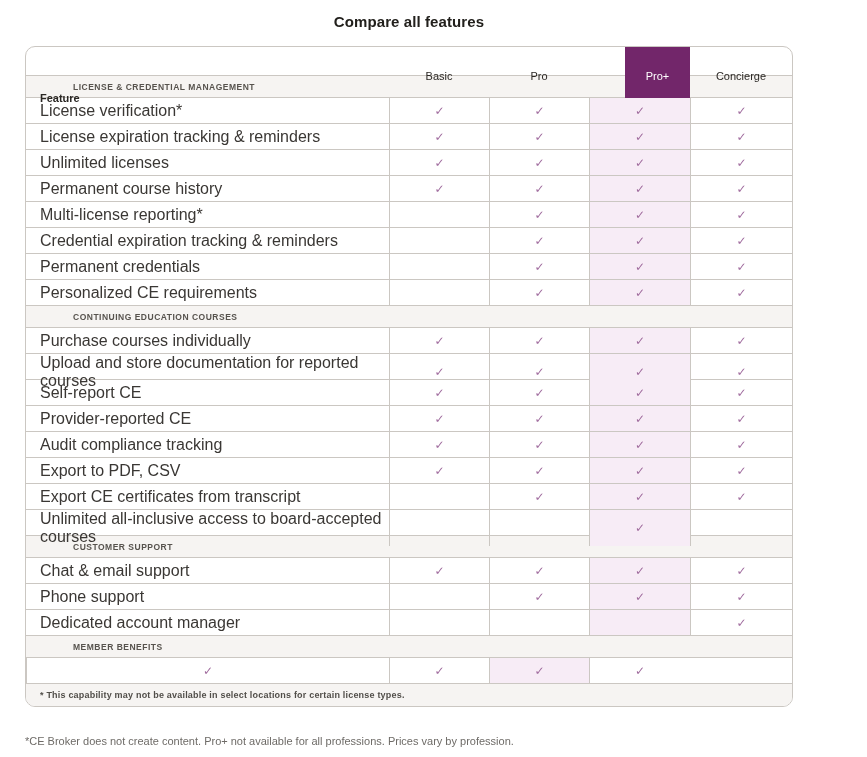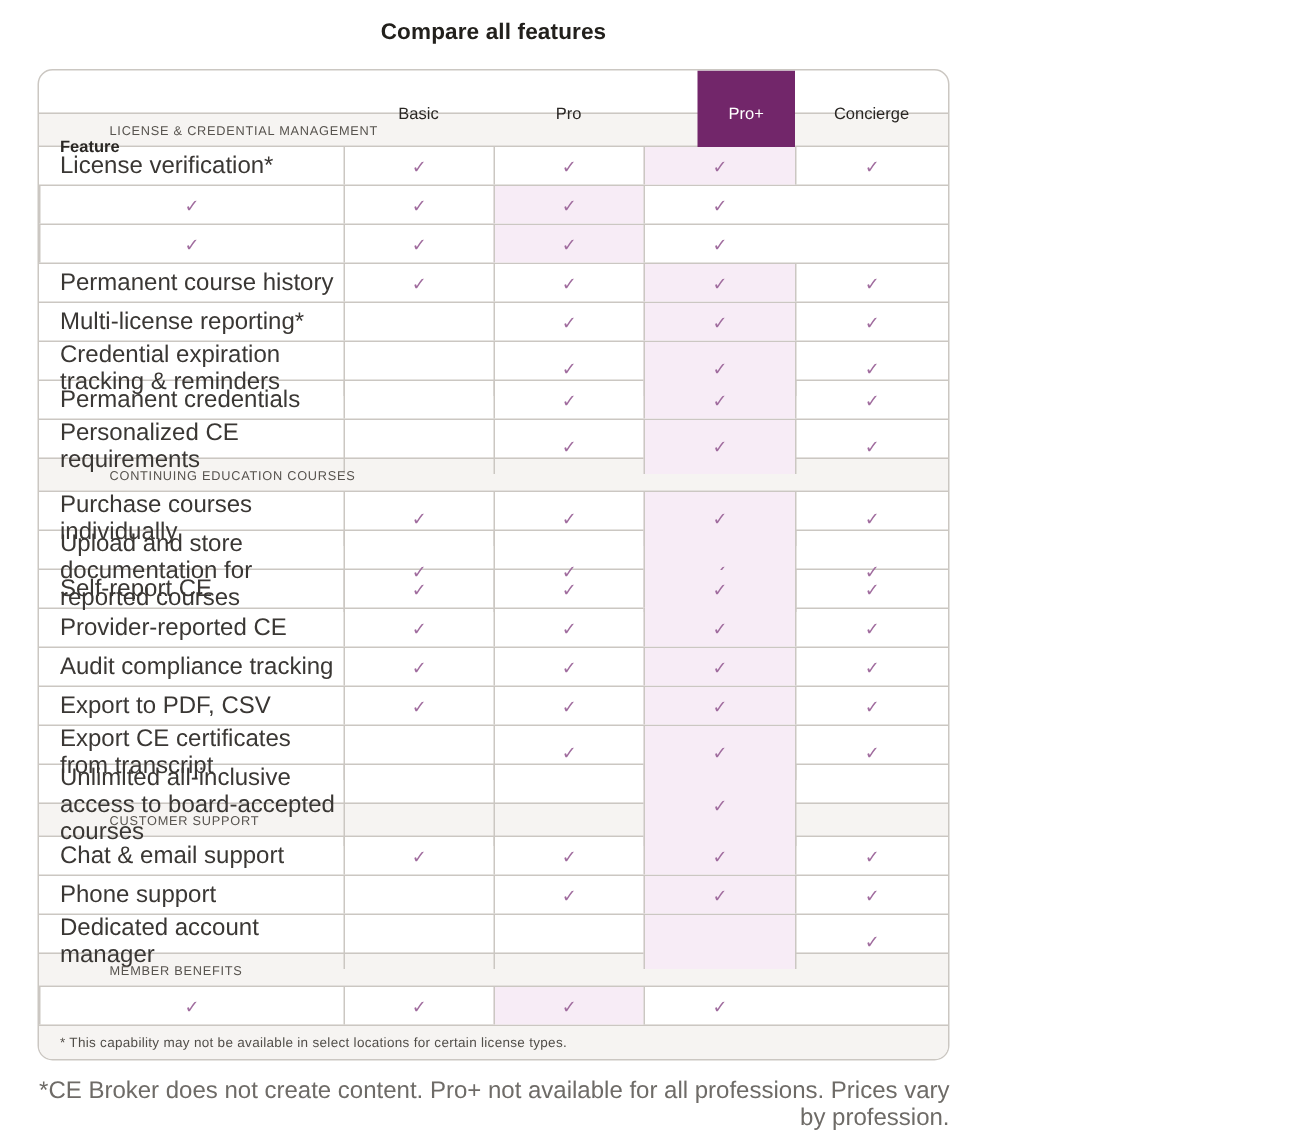--- a/index.html
+++ b/index.html
@@ -12,21 +12,21 @@
     --muted:#6E6B67;
   }
   *{box-sizing:border-box;margin:0;padding:0;}
   html,body{background:#ffffff;}
   body{
     width:867px;height:757px;
     font-family:"Liberation Sans","DejaVu Sans",sans-serif;
     color:var(--text);
     overflow:hidden;
   }
-  .wrap{width:608px;margin-left:25px;}
+  .wrap{width:768px;margin-left:25px;}
   .page-title{
     text-align:center;
     font-size:15px;
     font-weight:700;
     color:#22201C;
     padding:13px 0 16px 0;
     letter-spacing:.1px;
   }
   .cmp-table{
     border:1px solid var(--border);
@@ -57,21 +57,21 @@
   
   .section-row{
     height:22px;
     background:var(--section-bg);
     border-top:1px solid var(--border);
     display:flex;align-items:center;
     padding-left:14px;
   }
   .section-row .section-label{
     font-size:8.5px;
-    font-weight:400;
+    font-weight:700;
     letter-spacing:.5px;
     color:#57534E;
     text-transform:uppercase;
     padding-left:33px;
   }
   
   .feature-row{height:26px;border-top:1px solid var(--border);}
   .feature-row .feature-cell{
     display:flex;align-items:center;
     padding-left:14px;
@@ -91,31 +91,31 @@
   
   .footnote-row{
     height:23px;
     background:var(--section-bg);
     border-top:1px solid var(--border);
     display:flex;align-items:center;
     padding-left:14px;
   }
   .footnote-row .footnote-text{
     font-size:9px;
-    font-weight:400;
+    font-weight:700;
     color:#514E49;
     letter-spacing:.2px;
     text-align:center;
   }
   
   .page-footnote{
-    text-align:right;
-    font-size:16px;
+    text-align:left;
+    font-size:11px;
     color:var(--muted);
-    margin-top:12px;
+    margin-top:28px;
   }
 </style>
 </head>
 <body>
 
 <div class="wrap">
   <div class="page-title">Compare all features</div>
 
   <div class="cmp-table">
     <div class="grid-row head-row" id="head-row">
@@ -140,34 +140,36 @@
             <span class="check">✓</span>
           </div>
           <div class="value-cell hl">
             <span class="check">✓</span>
           </div>
           <div class="value-cell">
             <span class="check">✓</span>
           </div>
         </div>
         <div class="grid-row feature-row">
-          <div class="value-cell">
-            <span class="check">✓</span>
-          </div>
-          <div class="value-cell">
-            <span class="check">✓</span>
-          </div>
-          <div class="value-cell hl">
-            <span class="check">✓</span>
-          </div>
-          <div class="value-cell">
-            <span class="check">✓</span>
-          </div>
-        </div>
-        <div class="grid-row feature-row">
+          <div class="feature-cell">License expiration tracking &amp; reminders</div>
+          <div class="value-cell">
+            <span class="check">✓</span>
+          </div>
+          <div class="value-cell">
+            <span class="check">✓</span>
+          </div>
+          <div class="value-cell hl">
+            <span class="check">✓</span>
+          </div>
+          <div class="value-cell">
+            <span class="check">✓</span>
+          </div>
+        </div>
+        <div class="grid-row feature-row">
+          <div class="feature-cell">Unlimited licenses</div>
           <div class="value-cell">
             <span class="check">✓</span>
           </div>
           <div class="value-cell">
             <span class="check">✓</span>
           </div>
           <div class="value-cell hl">
             <span class="check">✓</span>
           </div>
           <div class="value-cell">

